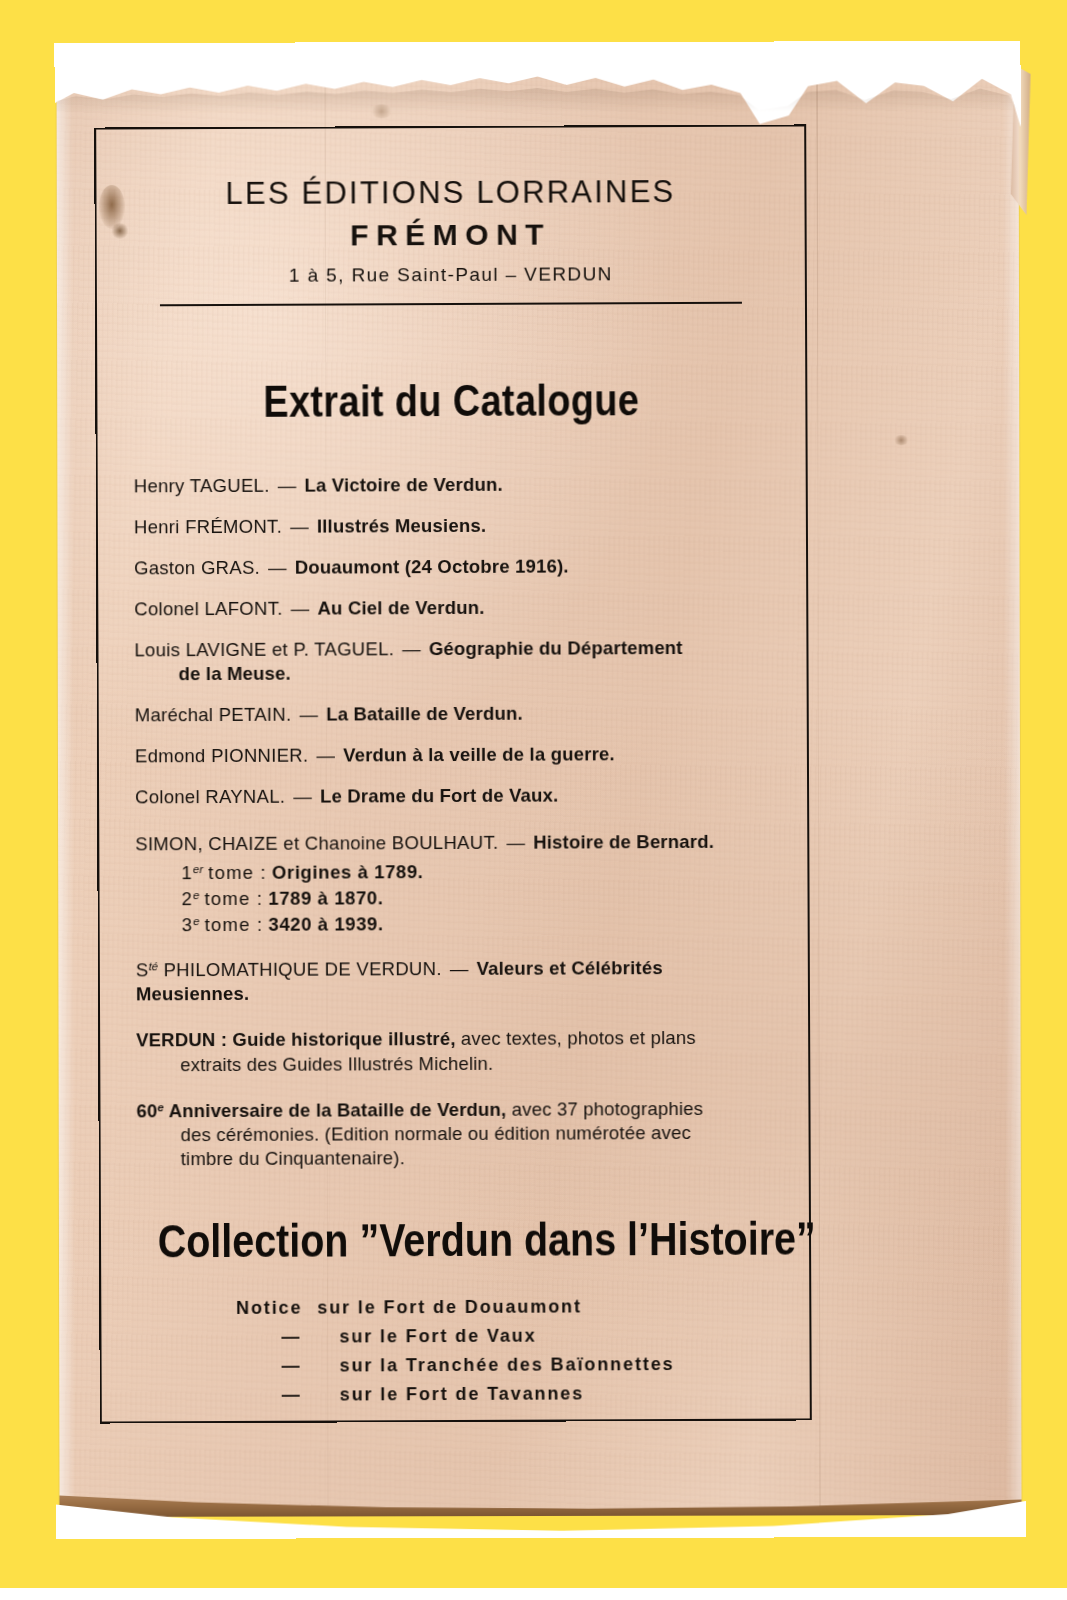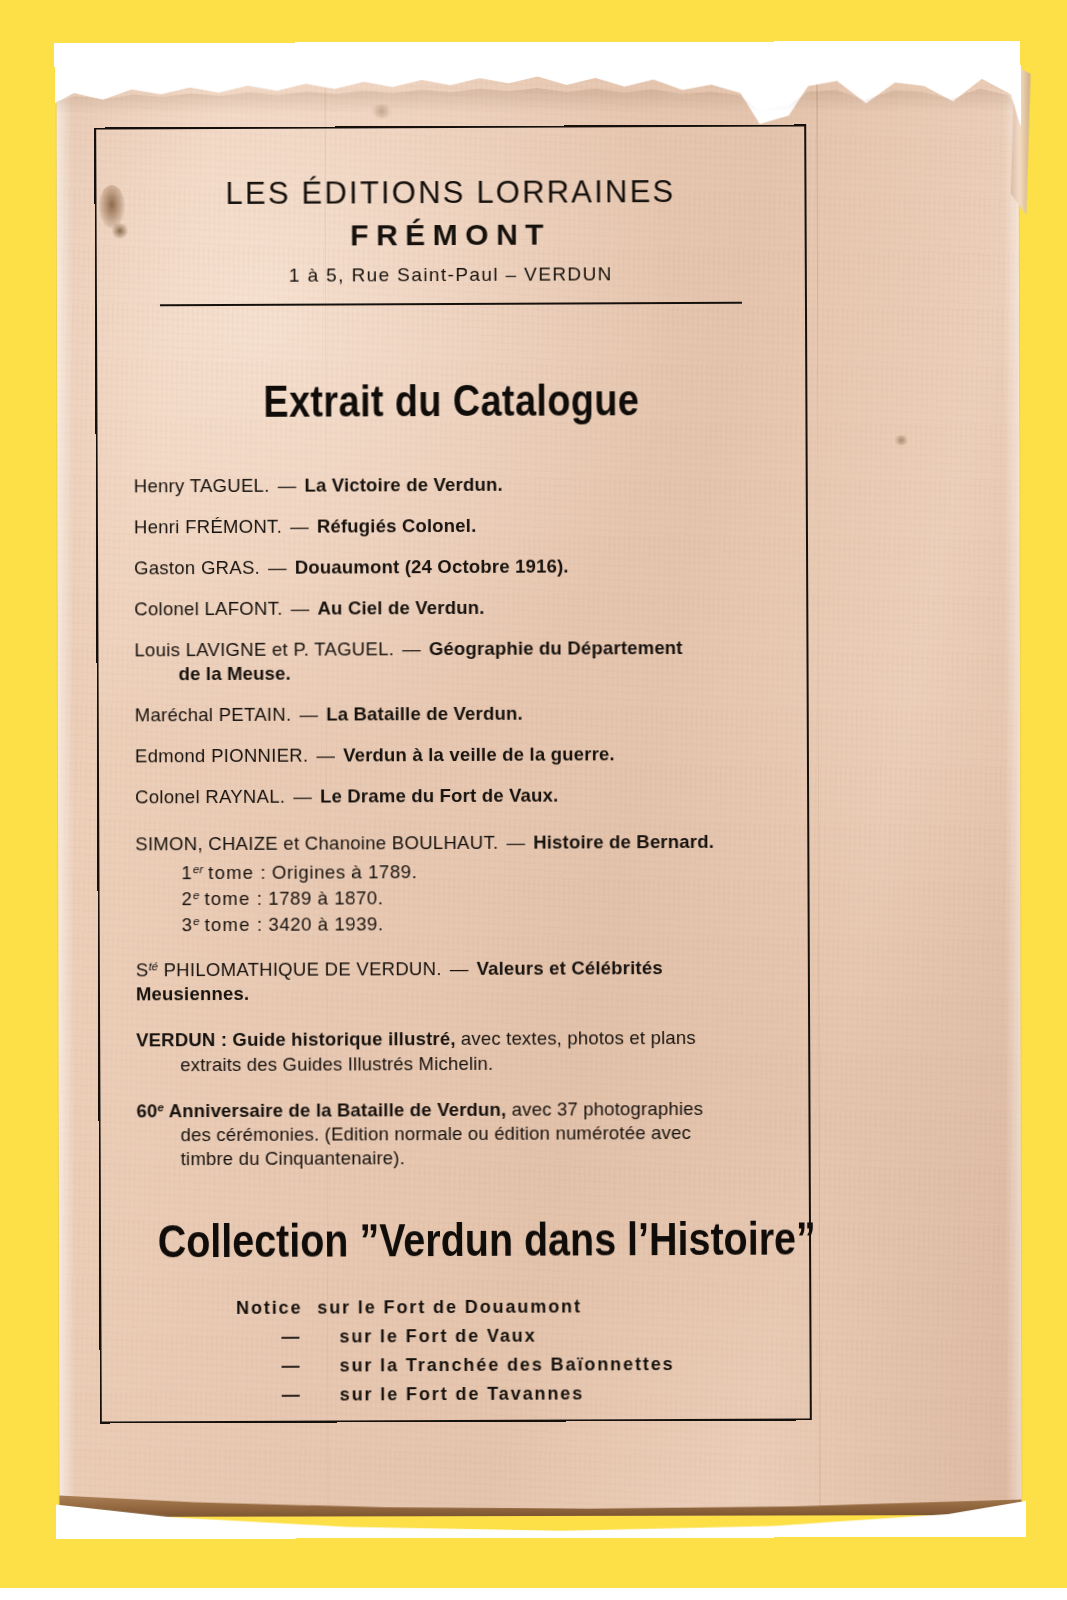--- a/index.html
+++ b/index.html
@@ -234,21 +234,21 @@
   
   .tomes {
     margin: 4px 0 0 0;
     padding-left: 46px;
   }
   .tome {
     font-size: 18.5px;
     line-height: 1.42;
   }
   .tome .lab { font-weight: 400; letter-spacing: 1.2px; }
-  .tome .val { font-weight: 400; letter-spacing: 0.6px; }
+  .tome .val { font-weight: 700; letter-spacing: 0.6px; }
 
   .entry-tight { margin-bottom: 14px; }
   .entry-gap   { margin-bottom: 22px; }
 
   
   .notices {
     margin-top: 26px;
     padding-left: 120px;
   }
   .notice {
@@ -314,21 +314,21 @@
 
         <div class="entry">
           <span class="author">Henry TAGUEL.</span>
           <span class="dash">—</span>
           <span class="title">La Victoire de Verdun.</span>
         </div>
 
         <div class="entry">
           <span class="author">Henri FRÉMONT.</span>
           <span class="dash">—</span>
-          <span class="title">Réfugiés Colonel.</span>
+          <span class="title">Illustrés Meusiens.</span>
         </div>
 
         <div class="entry">
           <span class="author">Gaston GRAS.</span>
           <span class="dash">—</span>
           <span class="title">Douaumont (24 Octobre 1916).</span>
         </div>
 
         <div class="entry">
           <span class="author">Colonel LAFONT.</span>

